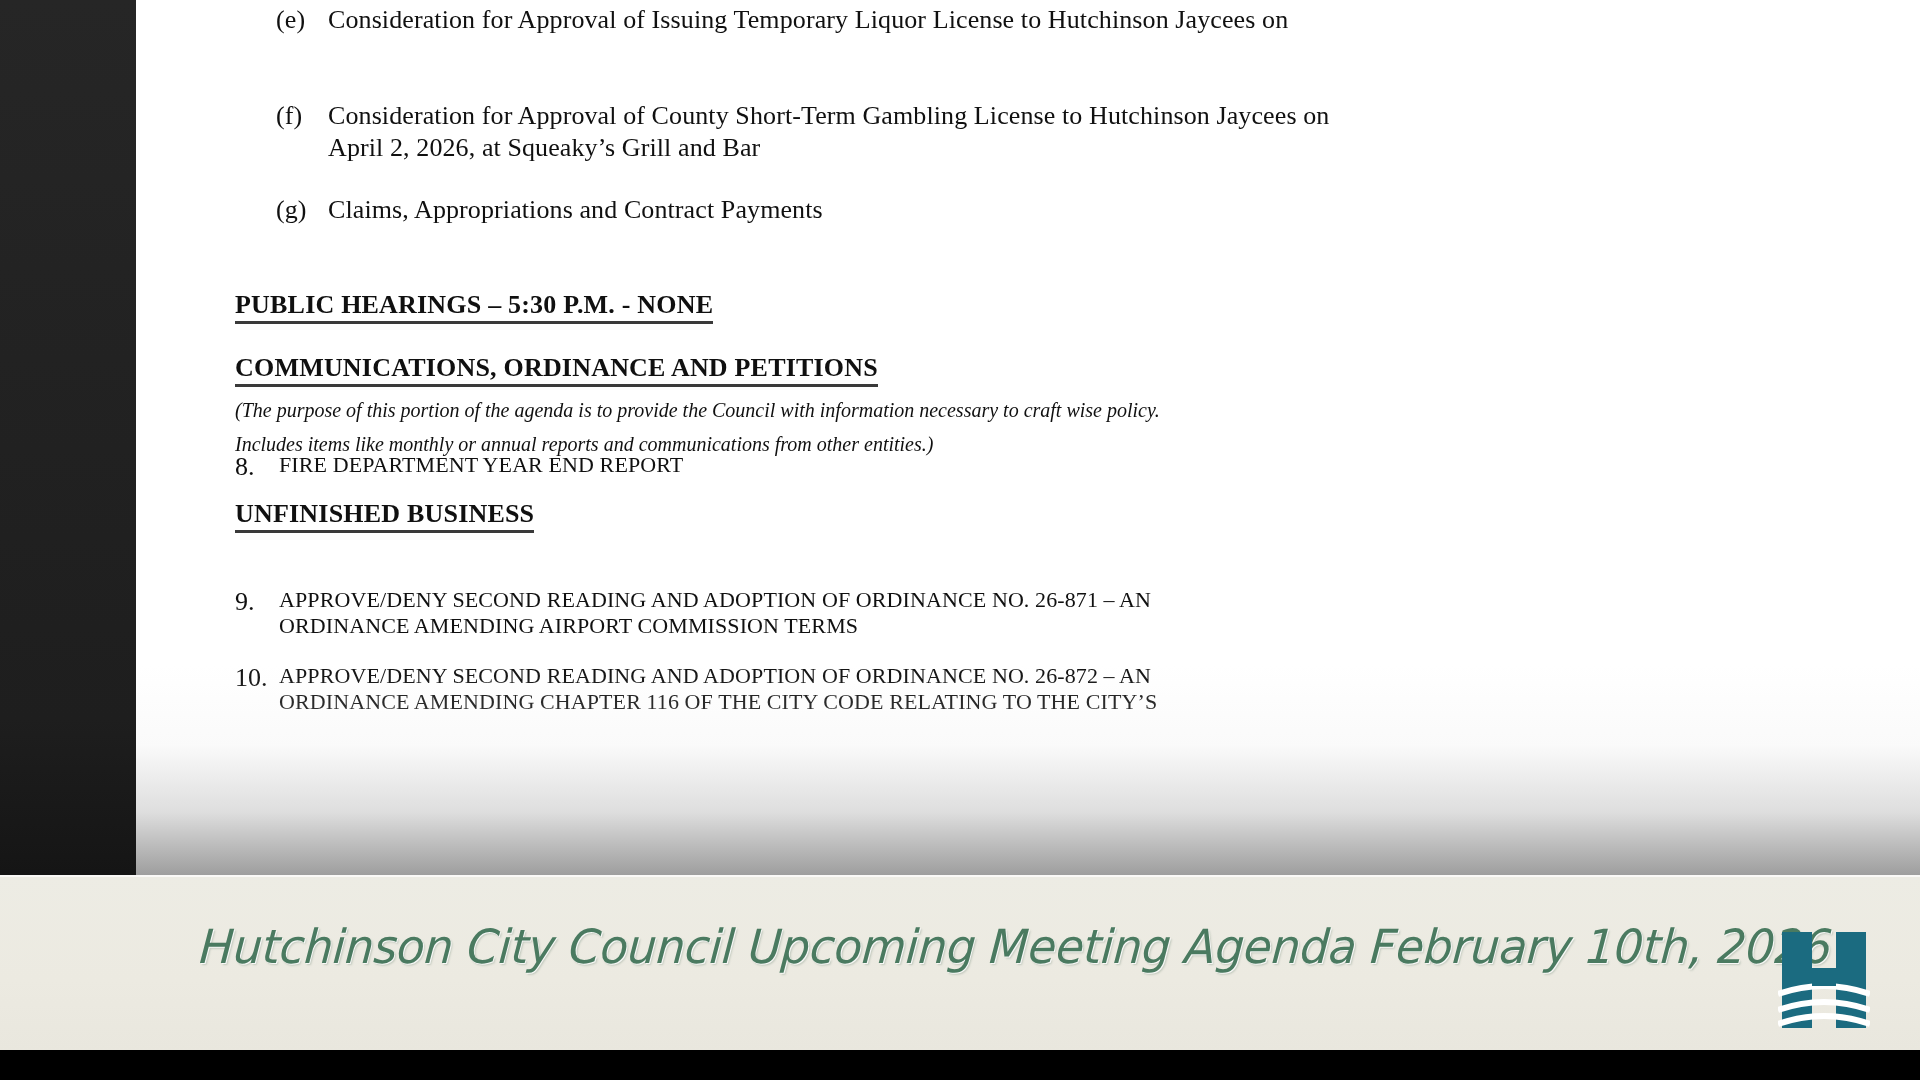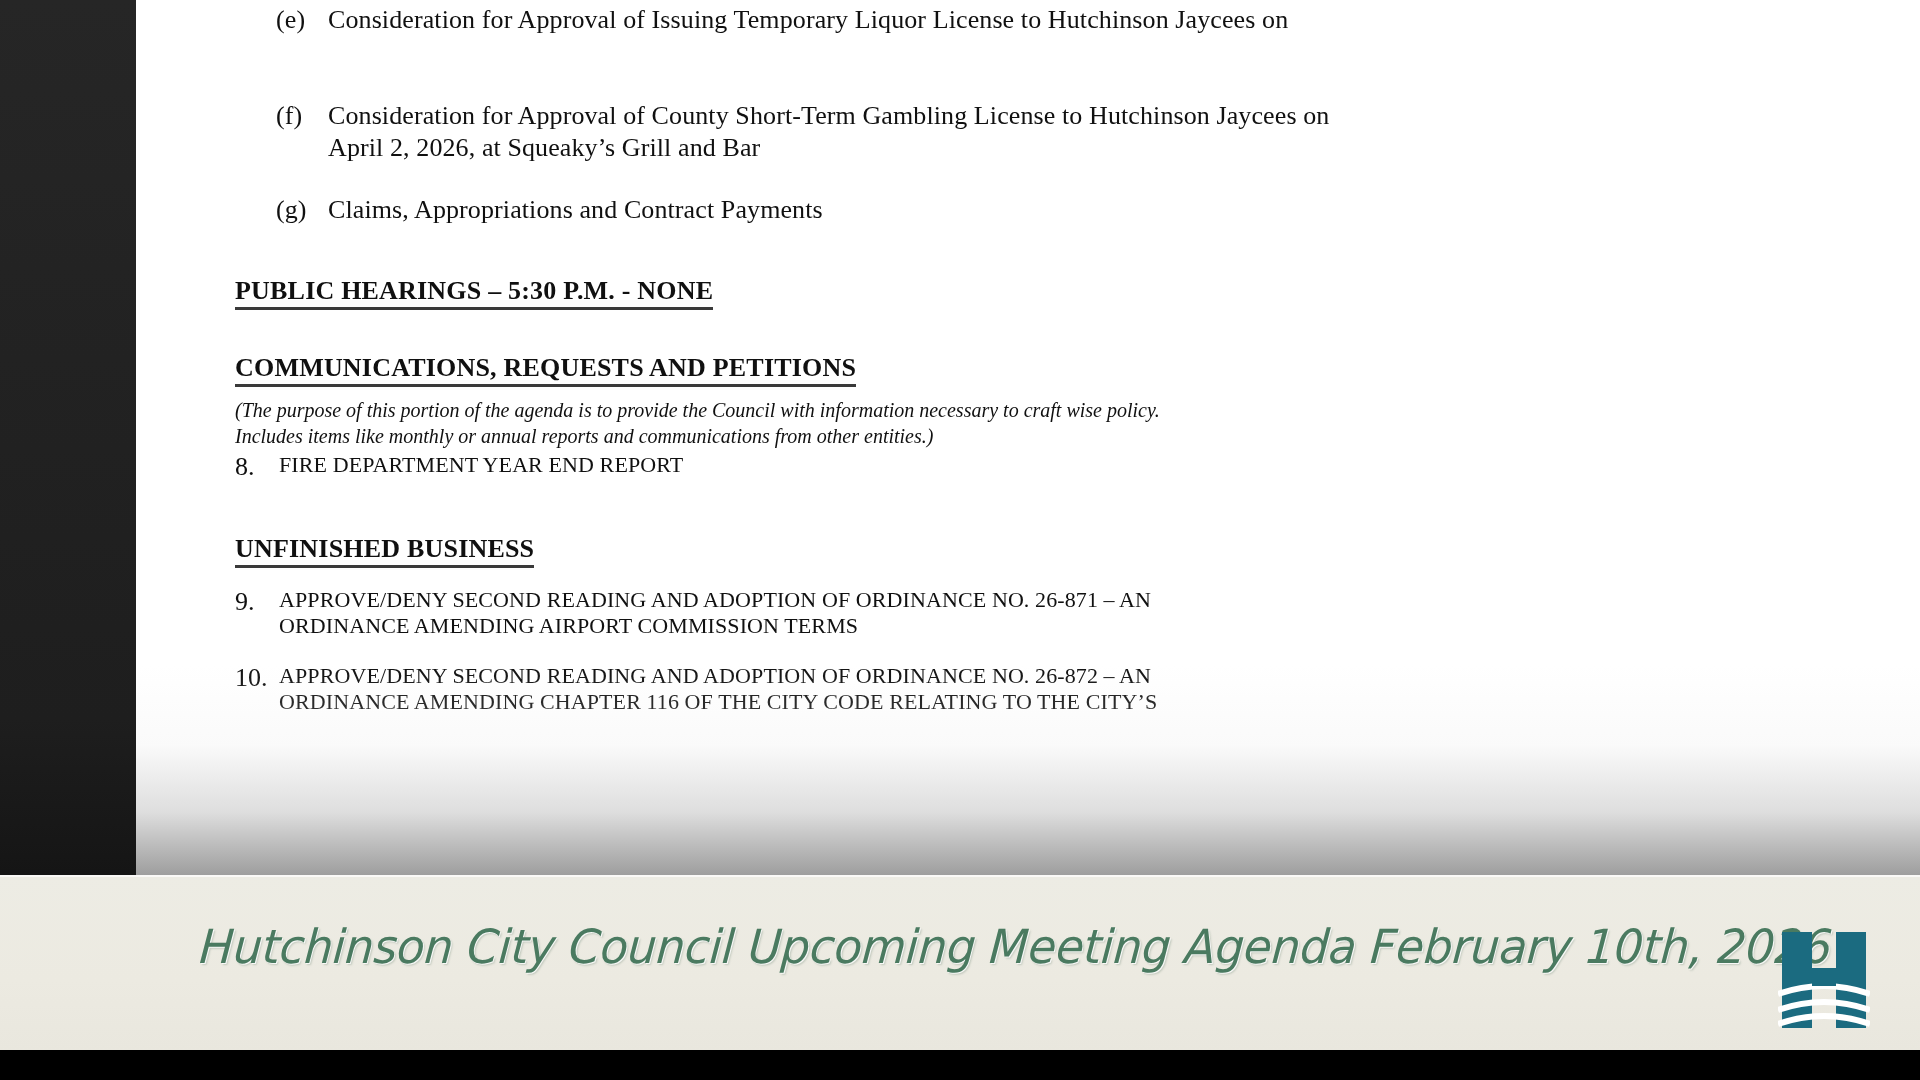--- a/index.html
+++ b/index.html
@@ -196,38 +196,38 @@
           <span>Consideration for Approval of County Short-Term Gambling License to Hutchinson Jaycees on</span><br>
           <span>April 2, 2026, at Squeaky’s Grill and Bar</span>
         </span>
       </div>
 
       <div class="blk sub-item" style="left:140px; top:194px; width:900px;">
         <span class="marker">(g)</span>
         <span class="body">Claims, Appropriations and Contract Payments</span>
       </div>
 
-      <div class="blk" style="left:99px; top:277px;">
+      <div class="blk" style="left:99px; top:291px;">
         <span class="section-head">PUBLIC HEARINGS – 5:30 P.M. - NONE</span>
       </div>
 
       <div class="blk" style="left:99px; top:354px; width:1220px;">
         <div style="line-height:1.05;">
-          <span class="section-head">COMMUNICATIONS, REQUESTS AND PETITIONS</span>
+          <span class="section-head">COMMUNICATIONS, ORDINANCE AND PETITIONS</span>
         </div>
         <div class="section-note">(The purpose of this portion of the agenda is to provide the Council with information necessary to craft wise policy.</div>
-        <div class="section-note" style="margin-top:4px;">Includes items like monthly or annual reports and communications from other entities.)</div>
+        <div class="section-note" style="margin-top:12px;">Includes items like monthly or annual reports and communications from other entities.)</div>
       </div>
 
       <div class="blk num-item" style="left:99px; top:452px; width:900px;">
         <span class="marker">8.</span>
         <span class="body caps">FIRE DEPARTMENT YEAR END REPORT</span>
       </div>
 
-      <div class="blk" style="left:99px; top:535px;">
+      <div class="blk" style="left:99px; top:500px;">
         <span class="section-head">UNFINISHED BUSINESS</span>
       </div>
 
       <div class="blk num-item" style="left:99px; top:587px; width:1300px;">
         <span class="marker">9.</span>
         <span class="body caps">
           <span>APPROVE/DENY SECOND READING AND ADOPTION OF ORDINANCE NO. 26-871 – AN</span><br>
           <span>ORDINANCE AMENDING AIRPORT COMMISSION TERMS</span>
         </span>
       </div>

